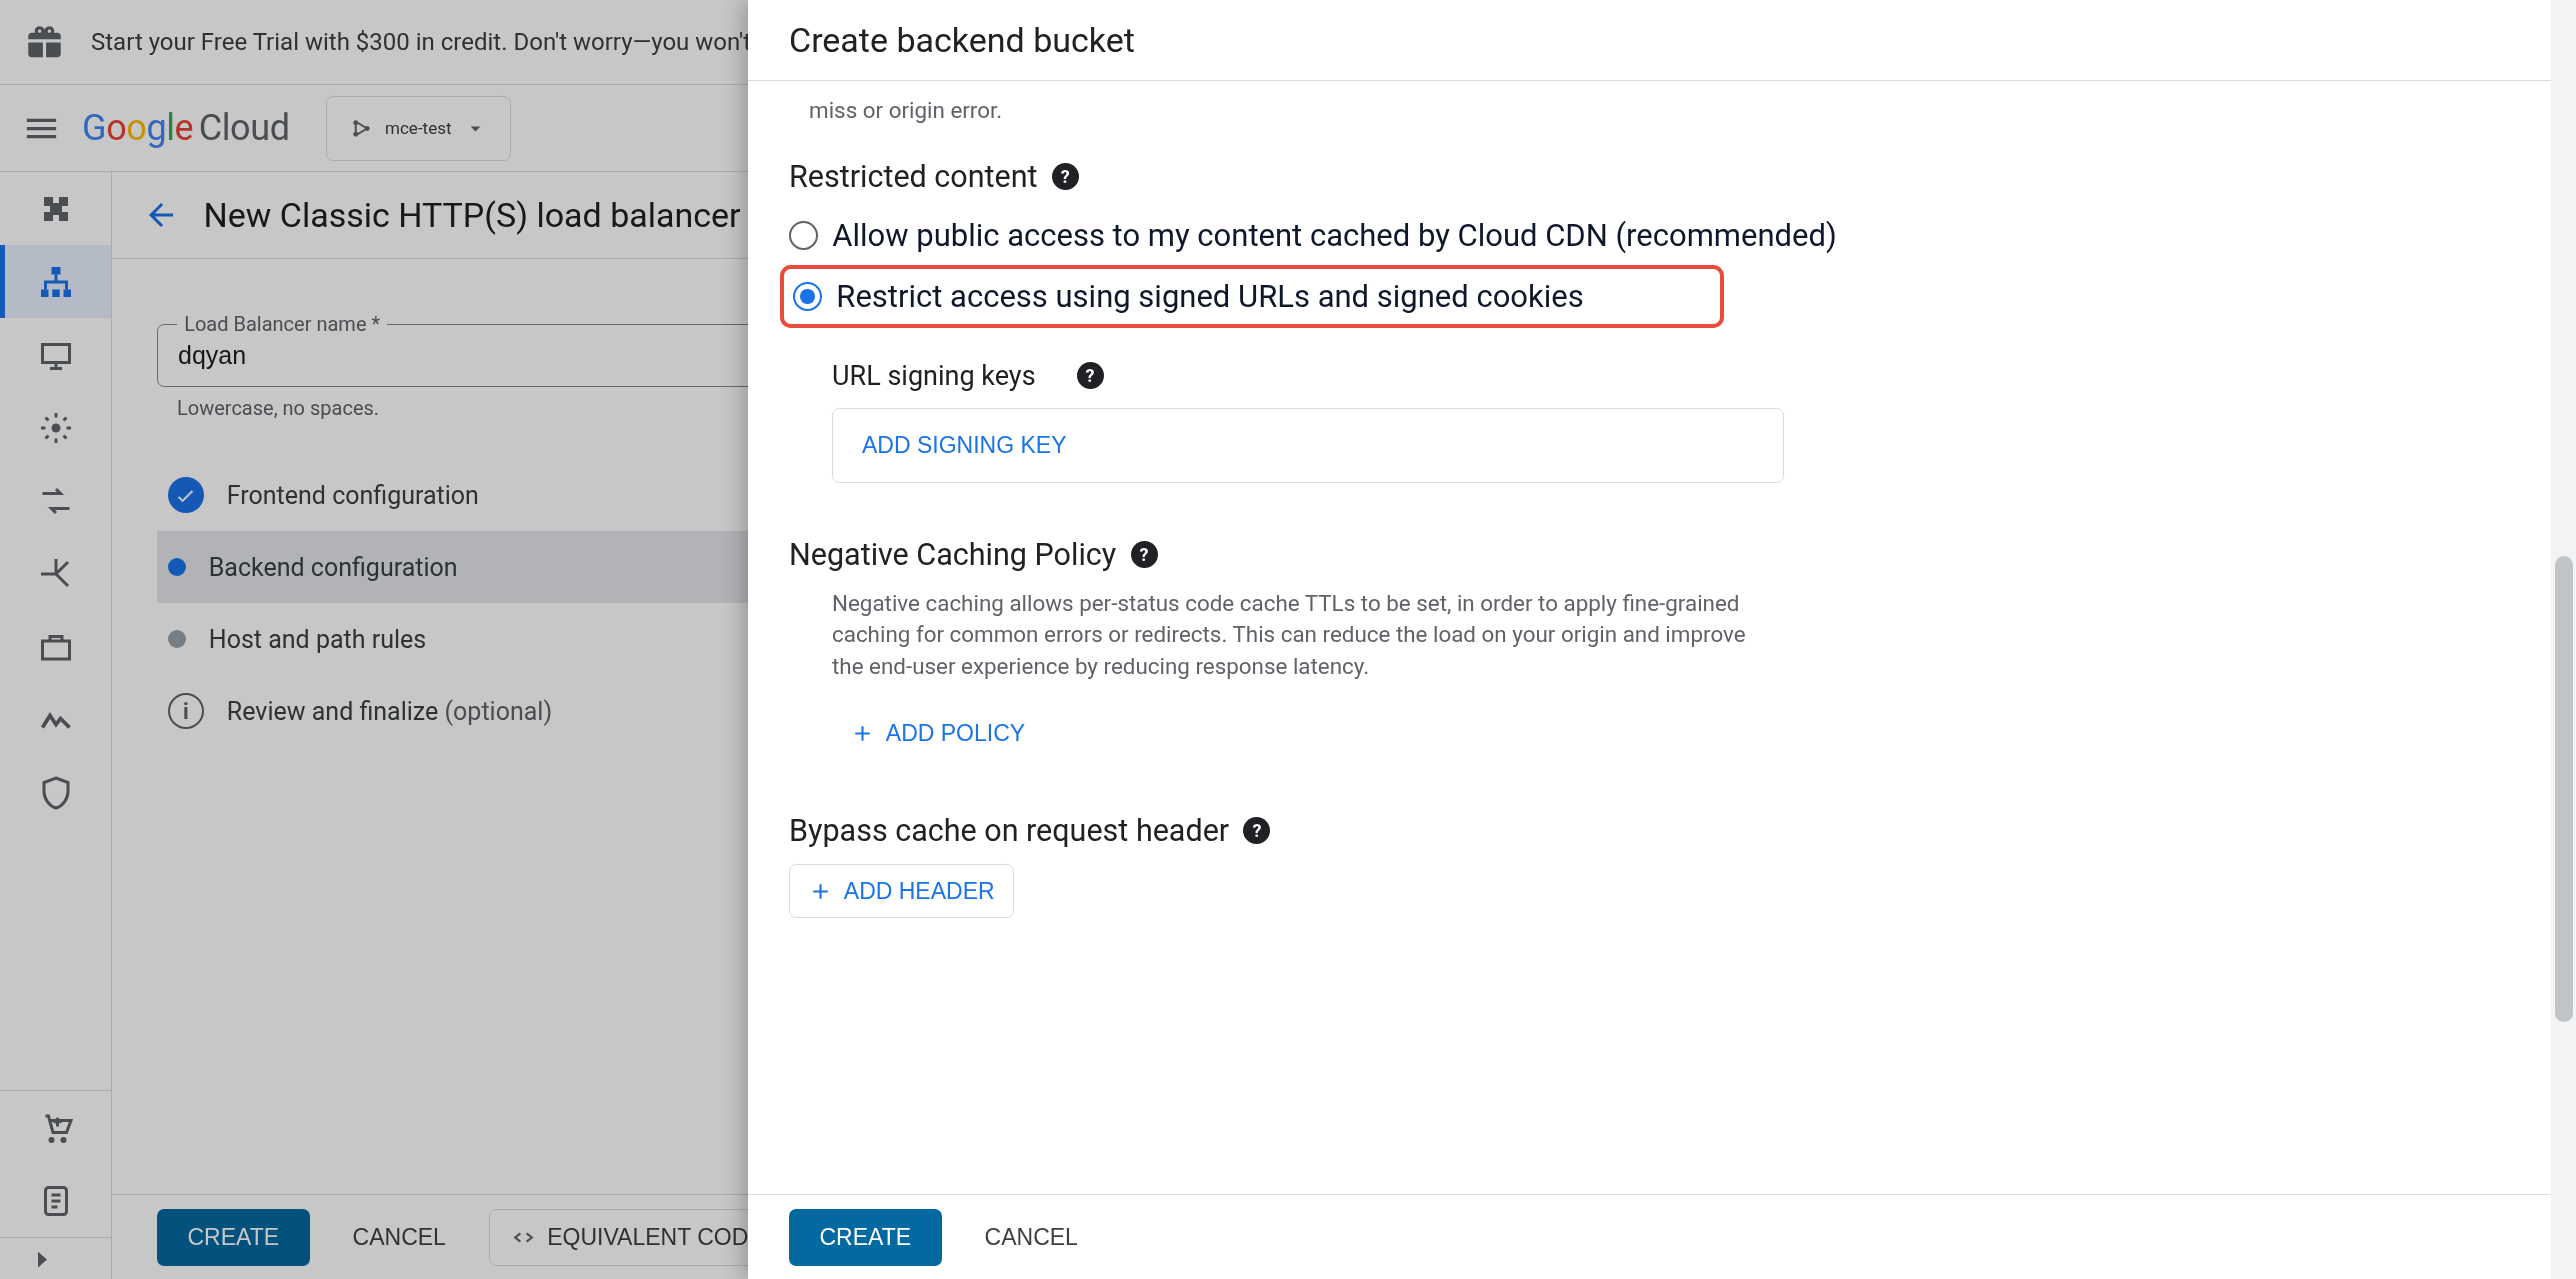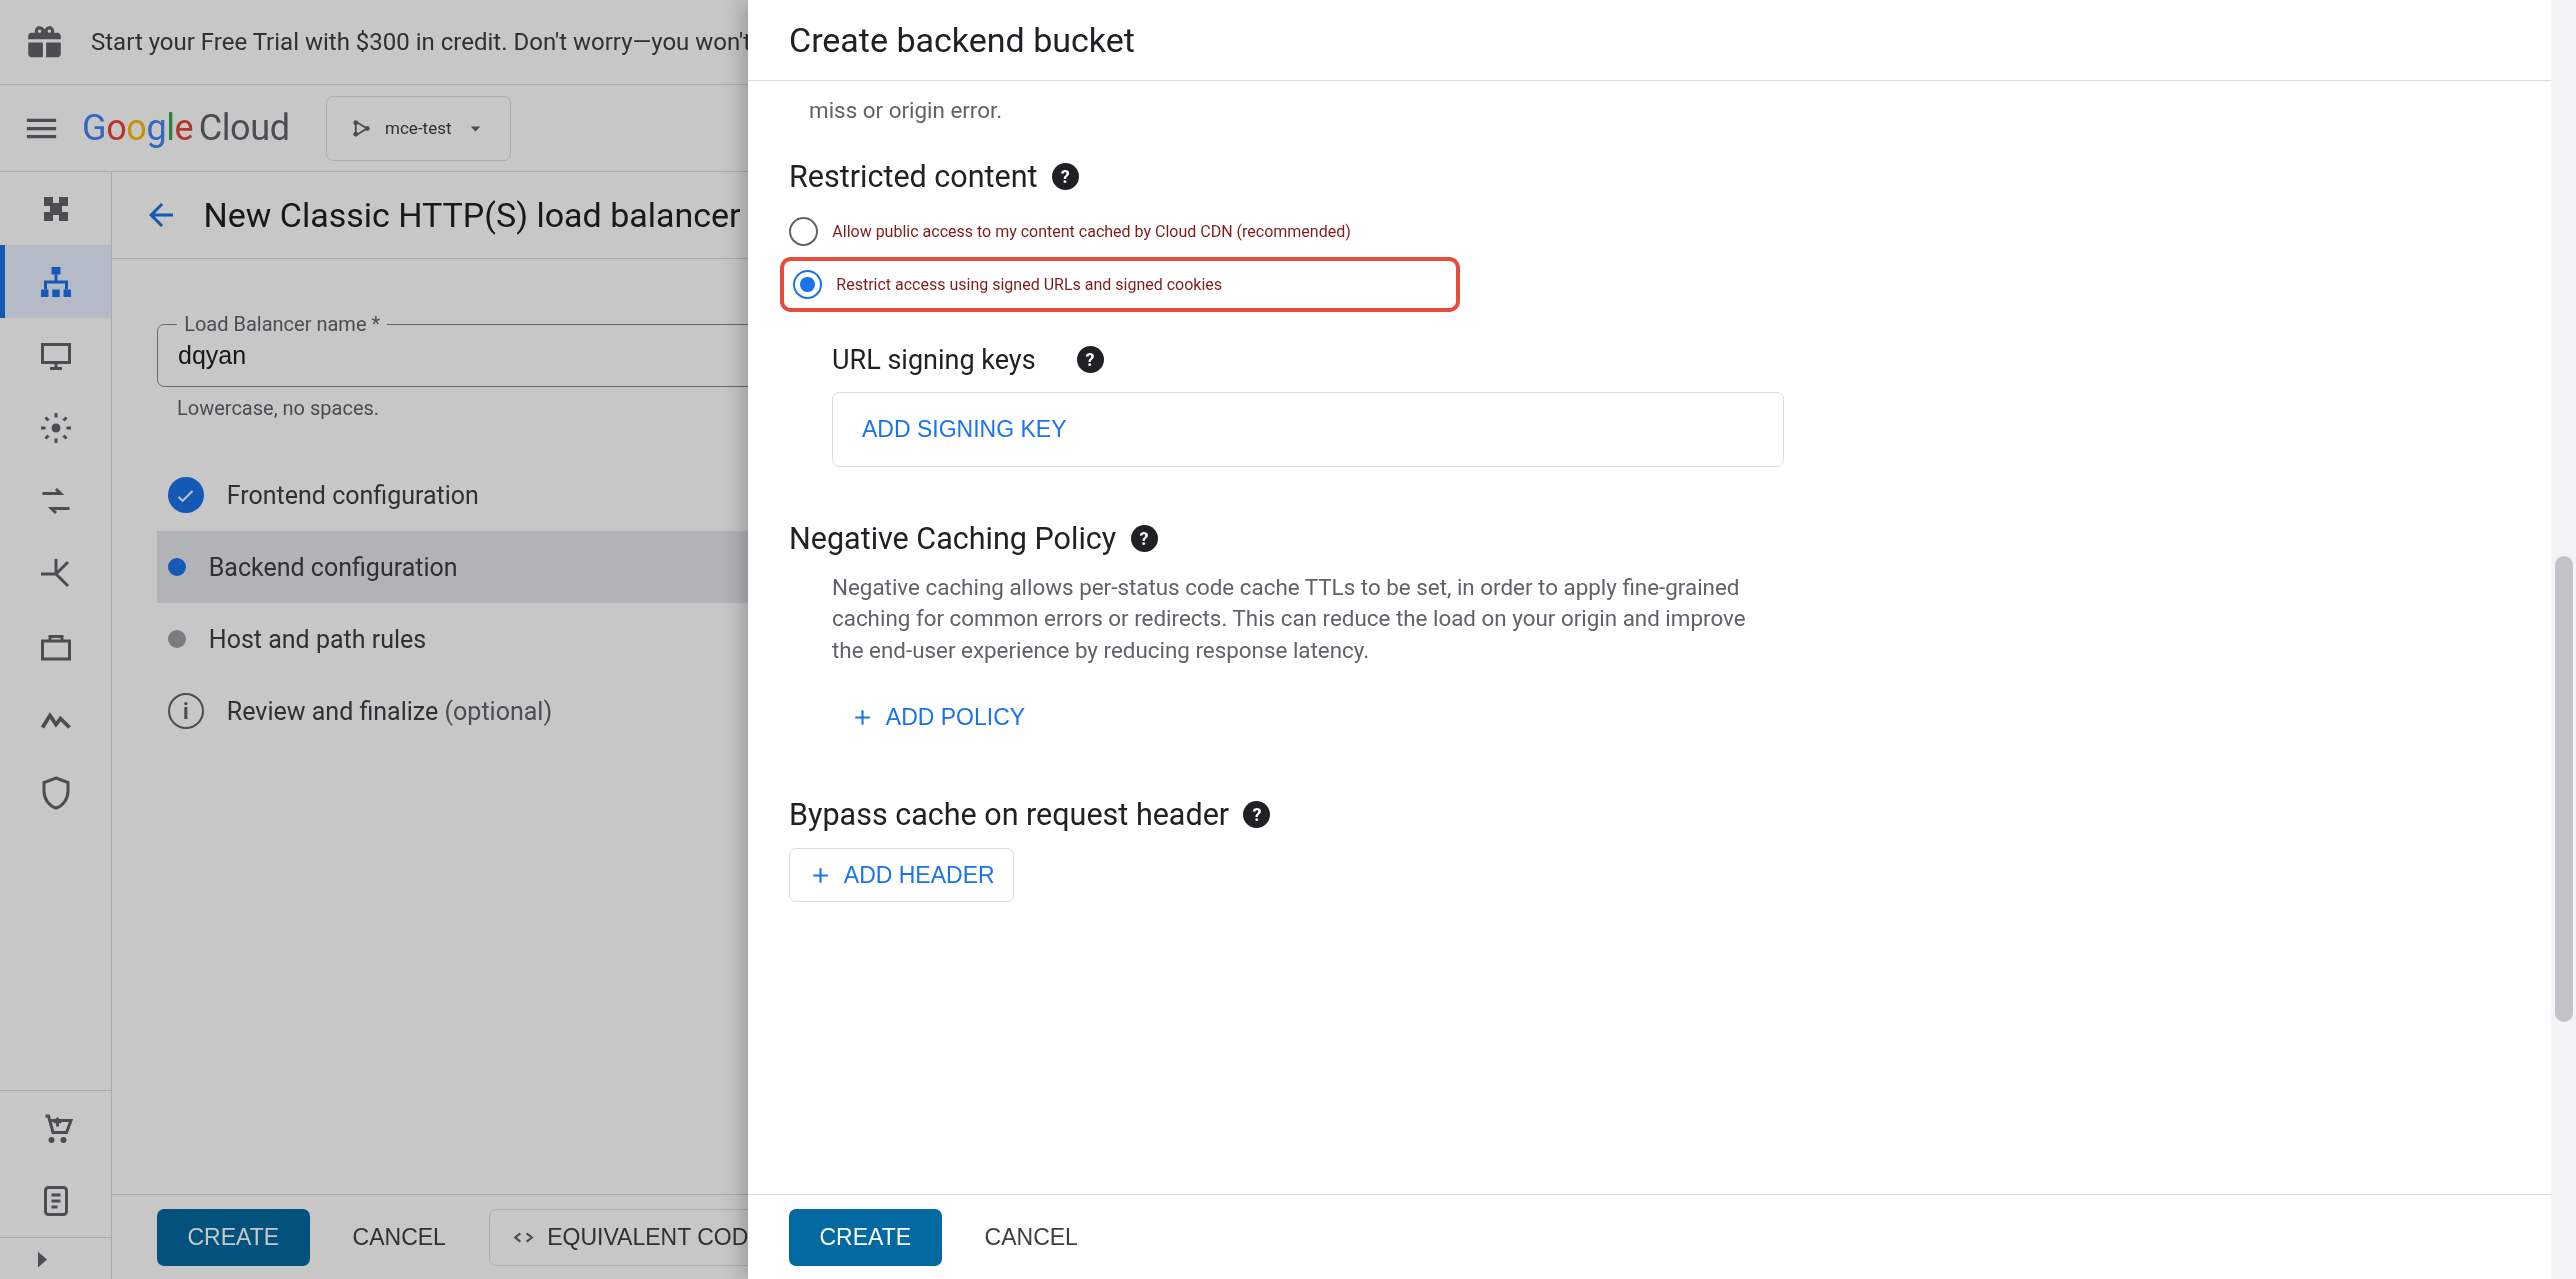--- a/index.html
+++ b/index.html
@@ -129,27 +129,27 @@
   .sub-desc{font-size:22.4px; color:#5f6368; margin:16px 0 36px 20px;}
   .section-h{
     display:flex; align-items:center; gap:14.3px;
     font-size:30.5px; color:#202124; margin:32px 0 16px 0;
   }
   .section-h.small{font-size:27px;gap:41px;}
   .help-q{
     width:27px;height:27px;border-radius:50%;background:#202124;color:#fff;
     display:inline-flex;align-items:center;justify-content:center;font-size:18px;font-weight:bold;
   }
-  .radio-row, .check-row{ display:flex; align-items:center; gap:14.3px; font-size:16px; color:#7f1d1d; padding:7.2px 0;}
+  .radio-row, .check-row{ display:flex; align-items:center; gap:14.3px; font-size:31px; color:#0f172a; padding:7.2px 0;}
   .radio-outer{width:29px;height:29px;border:2.7px solid #5f6368;border-radius:50%;display:flex;align-items:center;justify-content:center;flex:none;}
   .radio-outer.selected{border-color:#1a73e8;}
   .radio-inner{width:14.3px;height:14.3px;border-radius:50%;background:#1a73e8;}
   .highlight-box{
     border:4.5px solid #e74c3c; border-radius:10.8px; padding:5.4px 9px; margin:3.6px 0 7.2px -9px;
-    width:680px;
+    width:944px;
   }
   .sub-indent{margin-left:43px;}
   .signing-box{
     border:0.9px solid #dadce0; border-radius:7.2px; width:952px; height:75px;
     display:flex; align-items:center; padding:0 29px; margin-top:5.4px;
   }
   .link-btn{color:#1a73e8; font-size:23px; font-weight:500; background:none;border:none;}
   .check-box{width:29px;height:29px;border:2.7px solid #5f6368;border-radius:3.6px;flex:none;}
   .desc{font-size:22.4px;color:#5f6368;margin-left:43px;max-width:914px;line-height:1.4;}
   .add-btn{

